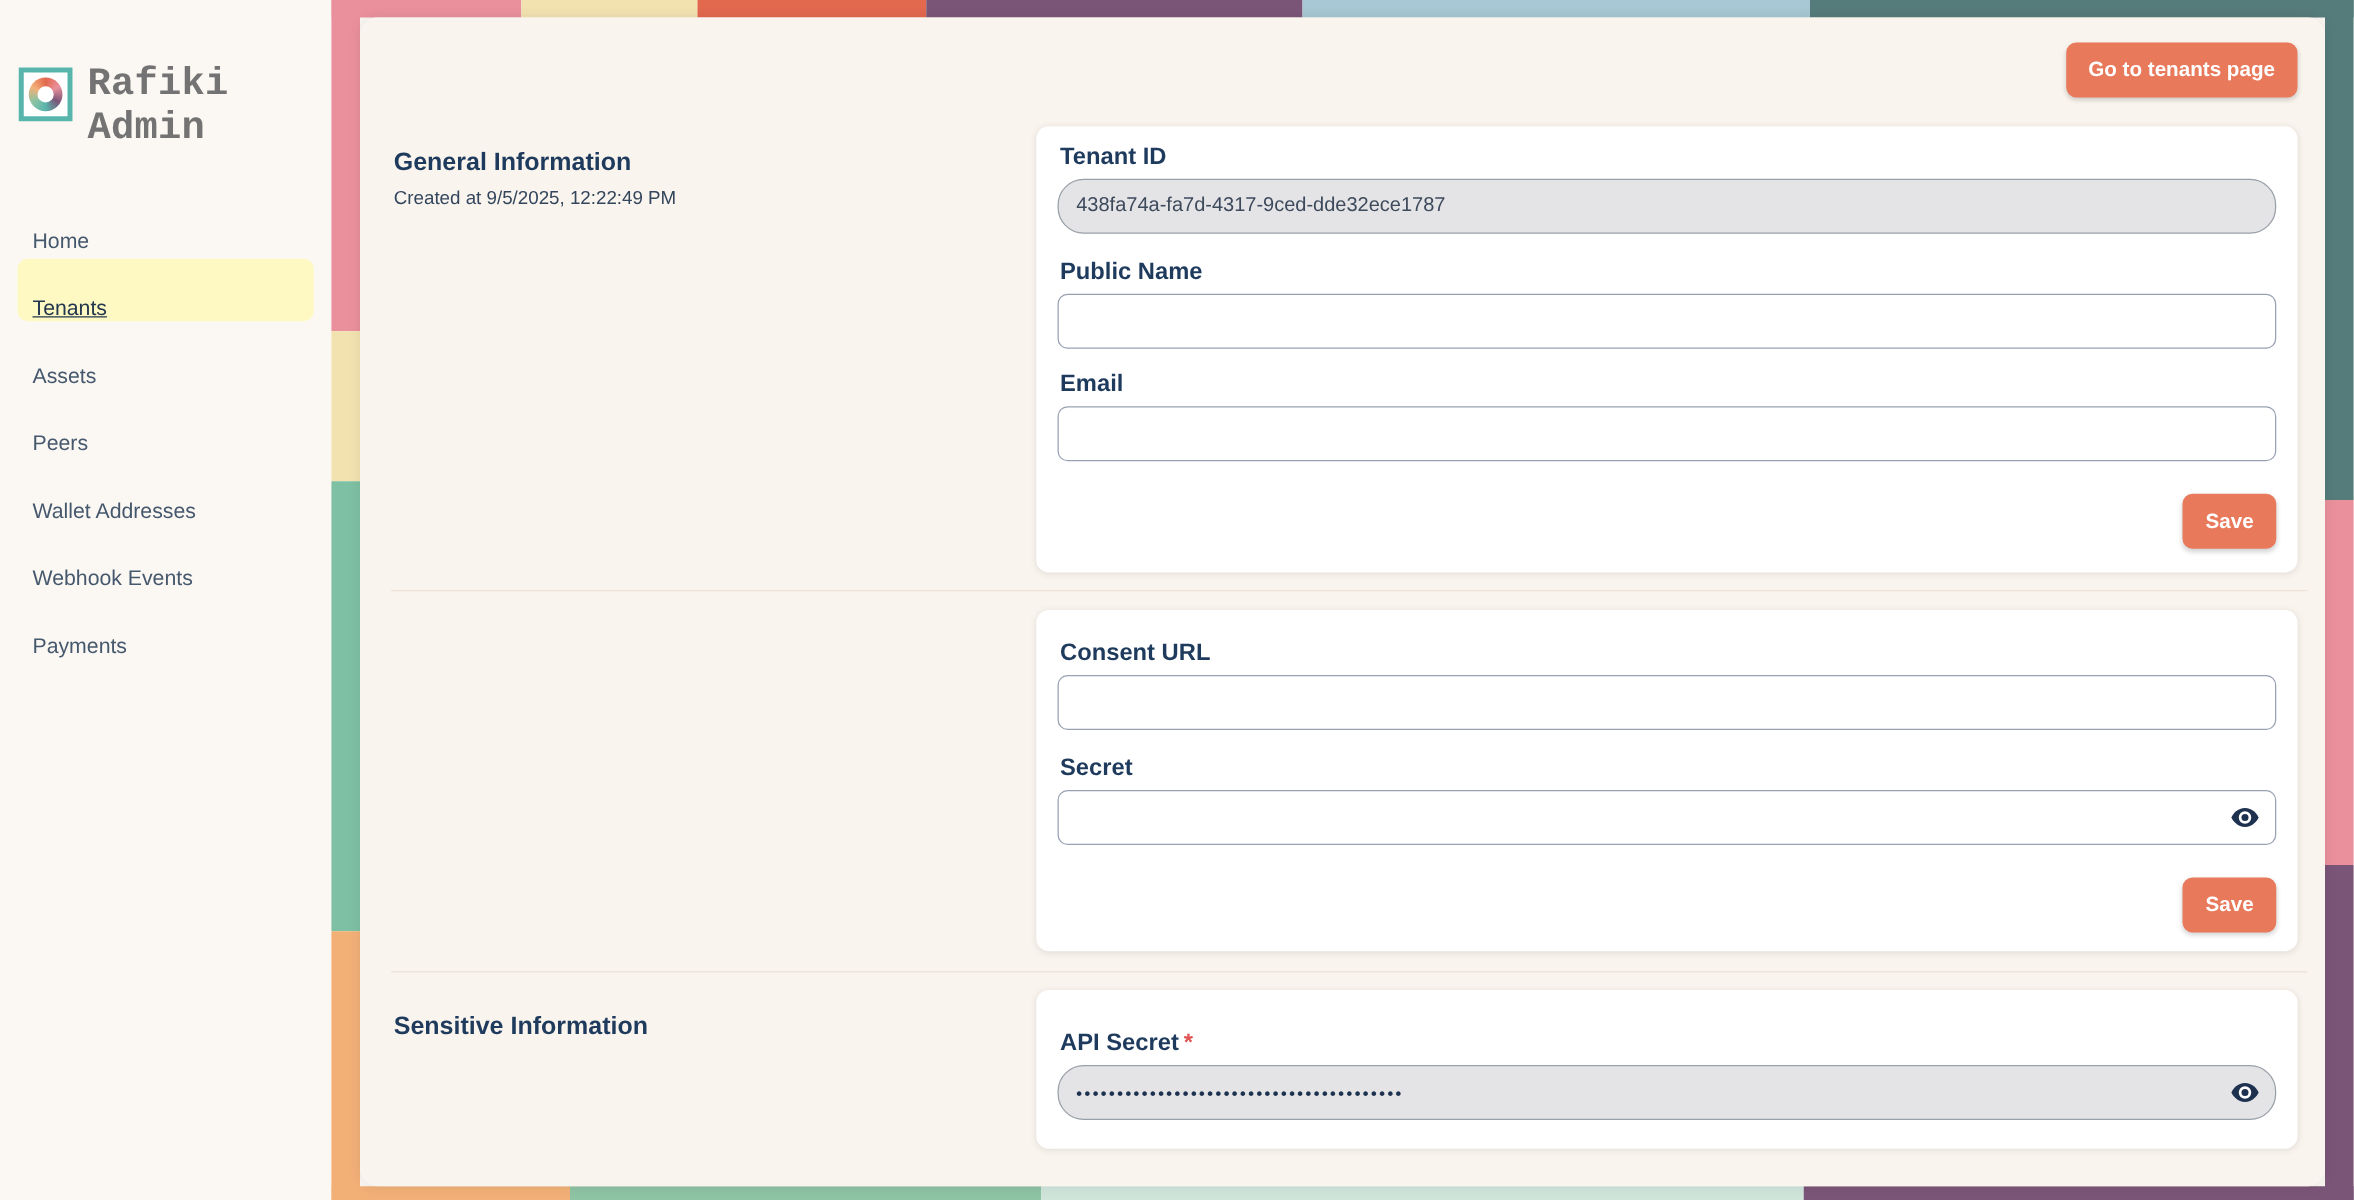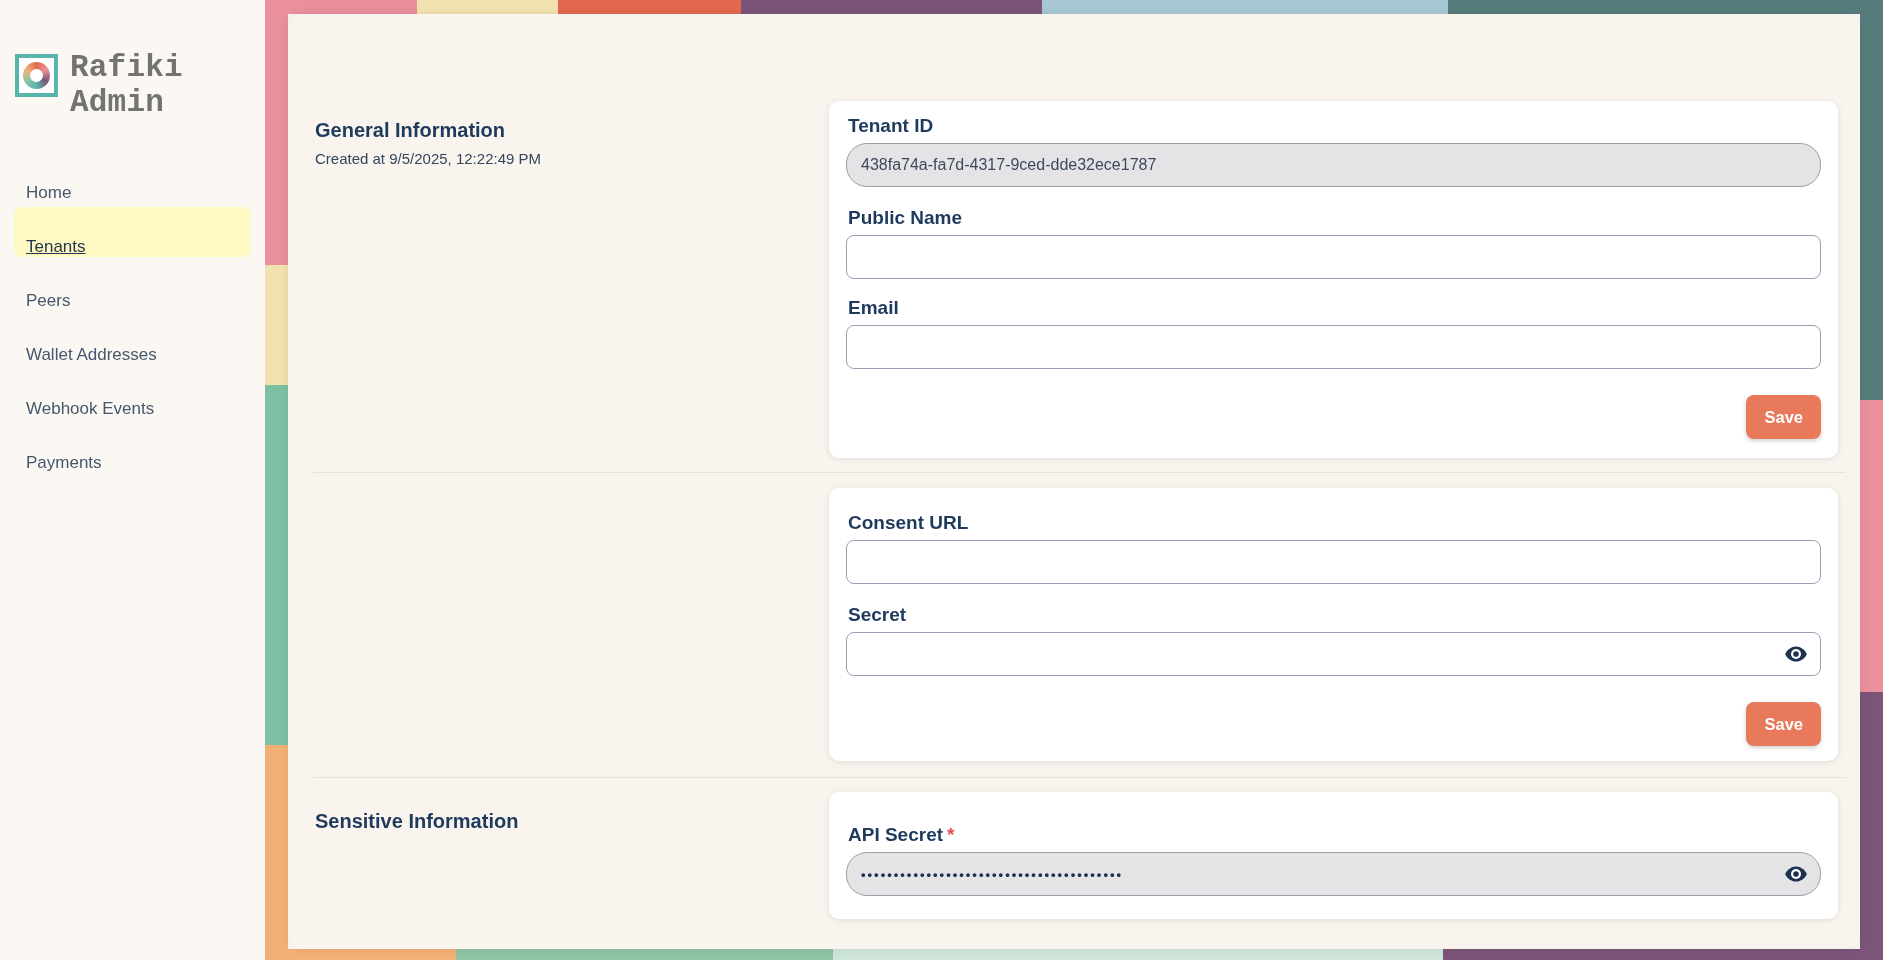--- a/index.html
+++ b/index.html
@@ -126,20 +126,23 @@
     </div>
   </div>
   <nav class="nav">
     <div class="nav-item">
         <span>Home</span>
       </div>
     <div class="nav-item active">
         <span>Tenants</span>
       </div>
     <div class="nav-item">
+        <span>Assets</span>
+      </div>
+    <div class="nav-item">
         <span>Peers</span>
       </div>
     <div class="nav-item">
         <span>Wallet Addresses</span>
       </div>
     <div class="nav-item">
         <span>Webhook Events</span>
       </div>
     <div class="nav-item">
         <span>Payments</span>
@@ -170,20 +173,21 @@
   </div>
   <div class="strip-bottom">
     <div class="seg" style="width:191px;background:#F2B077"></div>
     <div class="seg" style="width:377px;background:#8EC3A4"></div>
     <div class="seg" style="width:610px;background:#CFE5DA"></div>
     <div class="seg grow" style="background:#7B5578"></div>
   </div>
 
   <div class="content-card">
 
+    <button class="btn go-btn">Go to tenants page</button>
 
     <div class="section" style="top:87px;height:357px;">
       <div class="section-head">
         <div class="section-title">General Information</div>
         <div class="section-sub">Created at 9/5/2025, 12:22:49 PM</div>
       </div>
       <div class="panel" style="height:357px;">
         <label class="field-label">Tenant ID</label>
         <input class="input" disabled="" value="438fa74a-fa7d-4317-9ced-dde32ece1787" style="">
         <label class="field-label mt20">Public Name</label>

